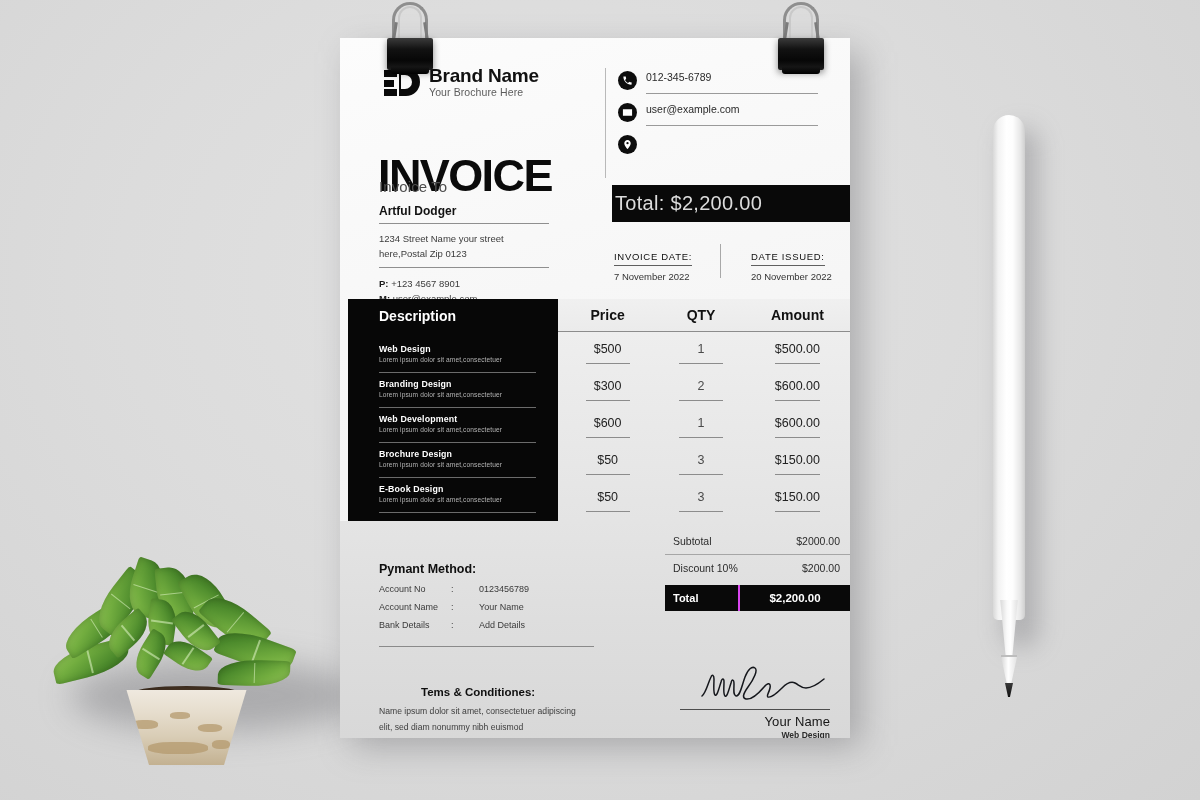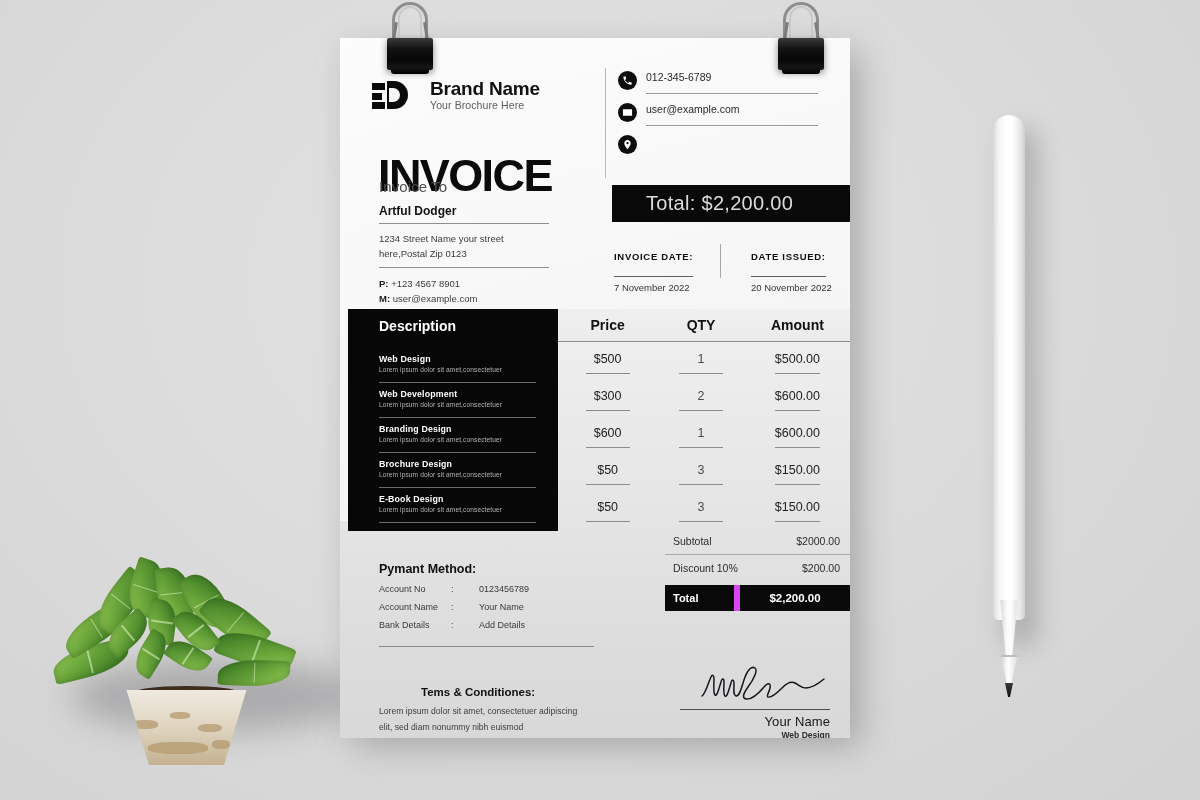--- a/index.html
+++ b/index.html
@@ -121,21 +121,21 @@
     box-shadow: inset 0 0 7px rgba(30,60,15,.35);
   }
   .leaf::after{
     content:""; position:absolute; left:48%; top:10%; width:1.5px; height:80%;
     background: rgba(225,245,200,.55);
   }
 
   
   .content { position:absolute; left:0; top:0; width:510px; height:700px; }
 
-  .logo-wrap{ position:absolute; left:32px; top:28px; display:flex; align-items:center; gap:22px;margin-top:13px; }
+  .logo-wrap{ position:absolute; left:44px; top:28px; display:flex; align-items:center; gap:9px; }
   .logo-mark{ position:relative; width:36px; height:28px; }
   .lm-bar{ position:absolute; left:0; background:#0a0a0a; width:13px; height:7px; }
   .lm-bar.b1{ top:2px; } .lm-bar.b2{ top:12px; width:10px; } .lm-bar.b3{ top:21px; }
   .lm-d{
     position:absolute; left:15px; top:0; width:21px; height:28px;
     background:#0a0a0a; border-radius: 0 14px 14px 0;
   }
   .lm-d::after{
     content:""; position:absolute; left:2px; top:7px; width:11px; height:14px;
     background:#f9f9f9; border-radius: 0 8px 8px 0;
@@ -164,34 +164,34 @@
   .invoice-to{ position:absolute; left:39px; top:140px; width:170px; }
   .it-label{ font-size:15px; color:#4d4d4d; letter-spacing:.1px; }
   .it-name{ font-size:12px; font-weight:bold; color:#111; margin-top:9px; }
   .rule{ border-bottom:1px solid #8f8f8f; margin-top:5px; }
   .it-addr{ font-size:9.5px; color:#3b3b3b; line-height:1.55; margin-top:8px; }
   .it-phone{ font-size:9.5px; color:#3b3b3b; line-height:1.55; margin-top:9px; }
   .it-phone b{ font-weight:bold; color:#1b1b1b; }
 
   .total-banner{
     position:absolute; left:272px; top:147px; width:238px; height:37px;
-    background:#090909; display:flex; align-items:center; padding-left:34px;
+    background:#090909; display:flex; align-items:center; padding-left:3px;
   }
   .total-banner span{ font-size:20px; color:#dcdcdc; letter-spacing:.3px; }
 
   .dates{ position:absolute; left:274px; top:208px; width:230px; display:flex; }
   .date-col{ width:50%; }
   .date-col.right{ padding-left:22px; }
-  .d-label{ font-size:9.5px; font-weight:bold; letter-spacing:.7px; color:#0e0e0e; padding-bottom:14px; display:inline-block; border-bottom:1px solid #5f5f5f; }
+  .d-label{ font-size:9.5px; font-weight:normal; letter-spacing:.7px; color:#0e0e0e; padding-bottom:3px; display:inline-block; border-bottom:1px solid #5f5f5f; }
   .d-val{ font-size:9.5px; color:#333; margin-top:5px; }
   .dates-div{ position:absolute; left:380px; top:206px; width:1px; height:34px; background:#a8a8a8; }
 
   
   .tbl{ position:absolute; left:8px; top:261px; width:502px; }
-  .tbl-head{ display:flex; height:33px;margin-top:10px; }
+  .tbl-head{ display:flex; height:33px; }
   .th-desc{
     width:210px; background:#070707; color:#fff; font-size:14px; font-weight:bold;
     display:flex; align-items:center; padding-left:31px;
   }
   .th-rest{ flex:1; background:linear-gradient(180deg,#f0f0f0,#ebebeb); display:flex; align-items:center;
             border-bottom:1px solid #8c8c8c; }
   .th-cell{ font-size:14px; font-weight:bold; color:#111; text-align:center; }
   .th-cell.price{ width:34%; } .th-cell.qty{ width:30%; } .th-cell.amount{ width:36%; }
 
   .tbl-body{ display:flex; }
@@ -218,21 +218,21 @@
   .terms-title{ font-size:11.5px; font-weight:bold; color:#0f0f0f;margin-left:42px; }
   .terms-body{ font-size:8.6px; color:#3d3d3d; line-height:1.85; margin-top:6px; }
 
   
   .summary{ position:absolute; left:325px; top:490px; width:185px; }
   .s-row{ display:flex; justify-content:space-between; align-items:center; padding:7px 10px 7px 8px;
           font-size:10.5px; color:#2c2c2c; }
   .s-rule{ border-bottom:1px solid #a6a6a6; }
   .s-total{ display:flex; background:#090909; margin-top:4px; height:26px; align-items:center; }
   .s-total .lbl{ width:75px; font-size:11px; font-weight:bold; color:#fff; padding-left:8px;
-                 border-right:6px solid #d946ef; height:26px; display:flex; align-items:center; }
+                 border-right:2px solid #d946ef; height:26px; display:flex; align-items:center; }
   .s-total .val{ flex:1; text-align:center; font-size:11.5px; font-weight:bold; color:#fff; }
 
   
   .sign{ position:absolute; left:340px; top:625px; width:150px; text-align:right; }
   .sign svg{ display:block; margin:0 0 0 auto; }
   .sign-rule{ border-bottom:1px solid #4d4d4d; margin-top:2px; }
   .sign-name{ font-size:13px; color:#151515; margin-top:4px; letter-spacing:.1px; }
   .sign-role{ font-size:8.5px; font-weight:bold; color:#2b2b2b; margin-top:1px; }
 </style>
 </head>
@@ -371,26 +371,26 @@
           </div>
         </div>
         <div class="tbl-body">
           <div class="tb-desc">
             <div class="d-row">
               <div class="d-title">Web Design</div>
               <div class="d-sub">Lorem ipsum dolor sit amet,consectetuer</div>
               <div class="d-rule"></div>
             </div>
             <div class="d-row">
-              <div class="d-title">Web Development</div>
+              <div class="d-title">Branding Design</div>
               <div class="d-sub">Lorem ipsum dolor sit amet,consectetuer</div>
               <div class="d-rule"></div>
             </div>
             <div class="d-row">
-              <div class="d-title">Branding Design</div>
+              <div class="d-title">Web Development</div>
               <div class="d-sub">Lorem ipsum dolor sit amet,consectetuer</div>
               <div class="d-rule"></div>
             </div>
             <div class="d-row">
               <div class="d-title">Brochure Design</div>
               <div class="d-sub">Lorem ipsum dolor sit amet,consectetuer</div>
               <div class="d-rule"></div>
             </div>
             <div class="d-row">
               <div class="d-title">E-Book Design</div>
@@ -460,21 +460,21 @@
           <span class="pk">Bank Details</span>
           <span class="pc">:</span>
           <span class="pv">Add Details</span>
         </div>
         <div class="pay-rule"></div>
       </div>
 
       <div class="terms">
         <div class="terms-title">Tems &amp; Conditiones:</div>
         <div class="terms-body">
-          <div>Lorem ipsum dolor sit amet, consectetuer adipiscing</div>
+          <div>Name ipsum dolor sit amet, consectetuer adipiscing</div>
           <div>elit, sed diam nonummy nibh euismod</div>
         </div>
       </div>
 
       <div class="sign">
         <svg width="132" height="44" viewBox="0 0 132 44">
           <path d="M4 33 C8 30 10 20 13 14 C14 11 16 12 16 16 C16 22 15 30 17 32 C19 34 21 25 23 19 C24 15 26 15 26 19 C26 25 25 31 27 33 C29 35 31 26 33 20 C34 16 36 16 36 21 C36 27 35 32 38 33 C42 34 44 22 47 14 C50 6 54 3 57 5 C60 7 56 16 50 24 C45 31 44 35 48 36 C53 37 60 31 66 24 C70 19 73 20 72 25 C71 30 68 33 70 34 C73 35 79 30 84 25 C89 20 93 18 97 20 C101 22 103 25 108 25 C114 25 120 21 126 16" fill="none" stroke="#15171c" stroke-width="1.5" stroke-linecap="round" stroke-linejoin="round"></path>
         </svg>
         <div class="sign-rule"></div>
         <div class="sign-name">Your Name</div>

